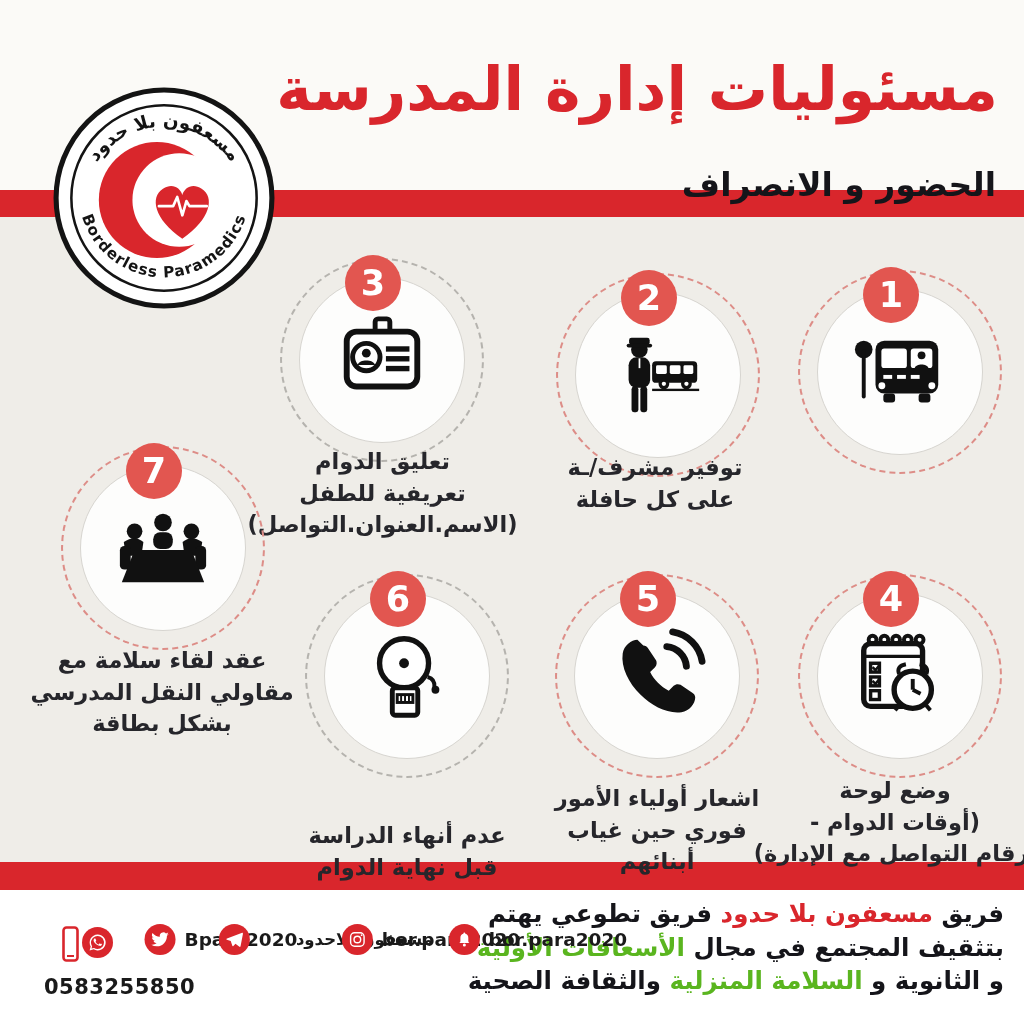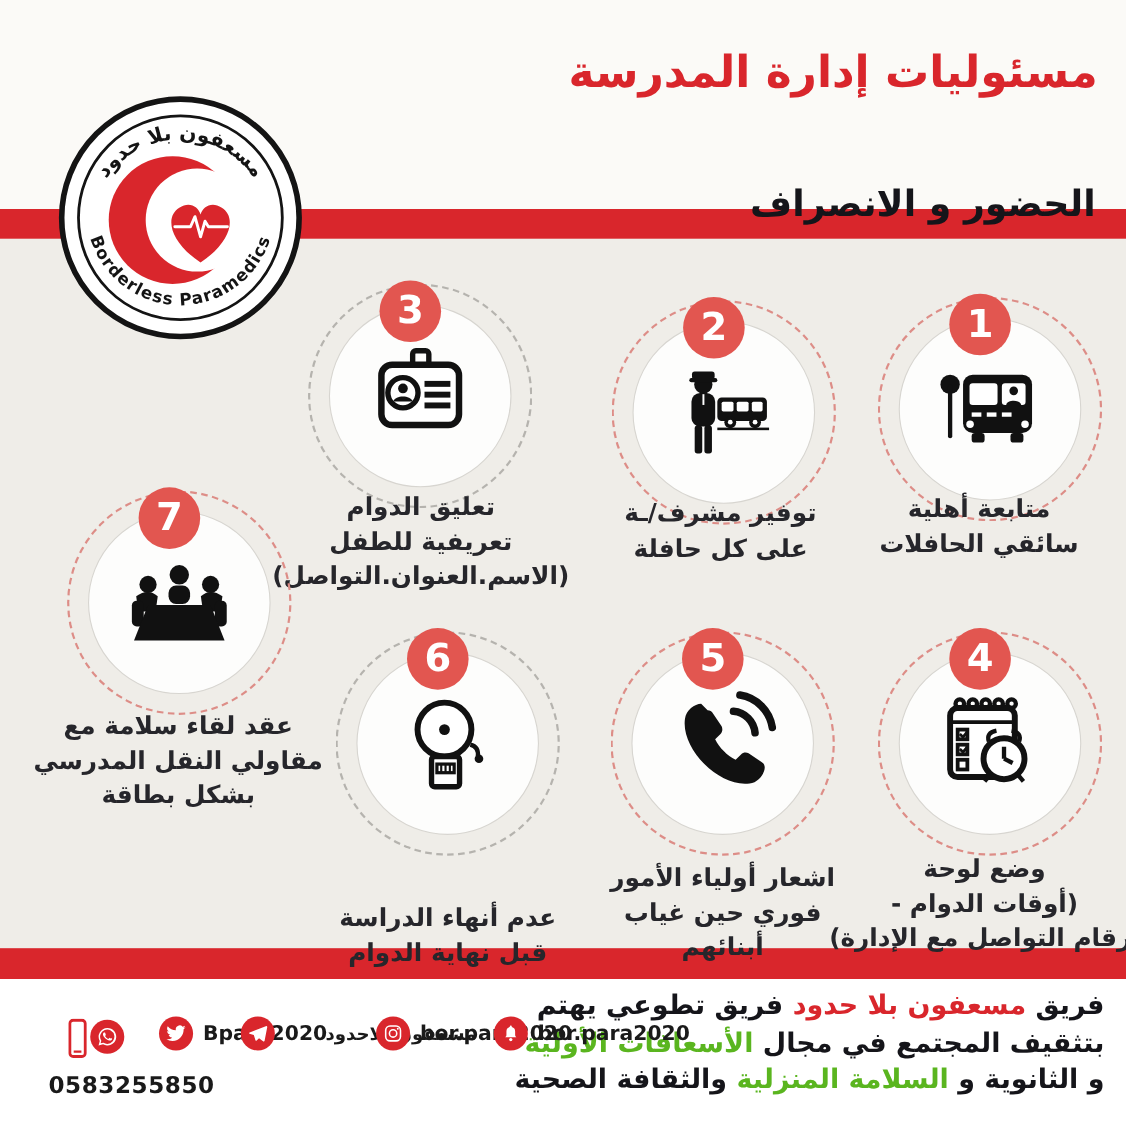--- a/index.html
+++ b/index.html
@@ -7,21 +7,21 @@
           font-family:"DejaVu Sans",sans-serif;}
   .top-band{position:absolute;top:0;left:0;width:100%;height:190px;background:#fbfaf7;}
   .stripe{position:absolute;left:0;width:100%;background:#d9262c;z-index:1;}
   .stripe-top{top:190px;height:27px;}
   .stripe-bottom{top:862px;height:28px;}
   .footer-band{position:absolute;top:890px;left:0;width:100%;height:134px;background:#ffffff;}
 
   .logo{position:absolute;left:52px;top:86px;width:224px;height:224px;z-index:6;}
 
   .title{position:absolute;top:18px;right:26px;text-align:right;color:#d9262c;
-         font-size:40px;font-weight:bold;line-height:1.06;z-index:3;}
+         font-size:60px;font-weight:bold;line-height:1.06;z-index:3;}
   .subtitle{position:absolute;top:138px;right:28px;text-align:right;color:#15151a;
             font-size:33px;font-weight:bold;z-index:3;}
 
   .item{position:absolute;width:210px;height:210px;z-index:2;}
   .ring{position:absolute;inset:3px;border-radius:50%;border:2.5px dashed var(--ring);}
   .disc{position:absolute;inset:22px;background:#fdfdfc;border:1.5px solid #d7d5d0;border-radius:50%;
         display:flex;align-items:center;justify-content:center;}
   .disc svg{width:98px;height:98px;}
   .badge{position:absolute;top:0;left:68px;width:56px;height:56px;border-radius:50%;background:#e25650;
          color:#fff;font-size:35px;font-weight:bold;display:flex;align-items:center;justify-content:center;}
@@ -107,24 +107,20 @@
         <rect x="33" y="53" width="9" height="4" fill="#fff"></rect>
         <rect x="47" y="53" width="9" height="4" fill="#fff"></rect>
         <rect x="61" y="53" width="9" height="4" fill="#fff"></rect>
         <circle cx="31.5" cy="64" r="3.5" fill="#fff"></circle>
         <circle cx="82.5" cy="64" r="3.5" fill="#fff"></circle>
         <rect x="33" y="72" width="12" height="9" rx="3" fill="#111"></rect>
         <rect x="69" y="72" width="12" height="9" rx="3" fill="#111"></rect>
       </svg>
     </div>
     <div class="badge">1</div>
-  </div>
-  <div class="caption c1" dir="rtl">
-    <div>متابعة أهلية</div>
-    <div>سائقي الحافلات</div>
   </div>
 
   <div class="item p2">
     <div class="ring"></div>
     <div class="disc">
       <svg viewBox="0 0 100 100">
         <circle cx="31" cy="24" r="8.5" fill="#111"></circle>
         <rect x="20.5" y="12" width="21" height="7" rx="2.5" fill="#111"></rect>
         <rect x="18" y="18" width="26" height="4" rx="2" fill="#111"></rect>
         <rect x="20" y="32" width="22" height="31" rx="8" fill="#111"></rect>

